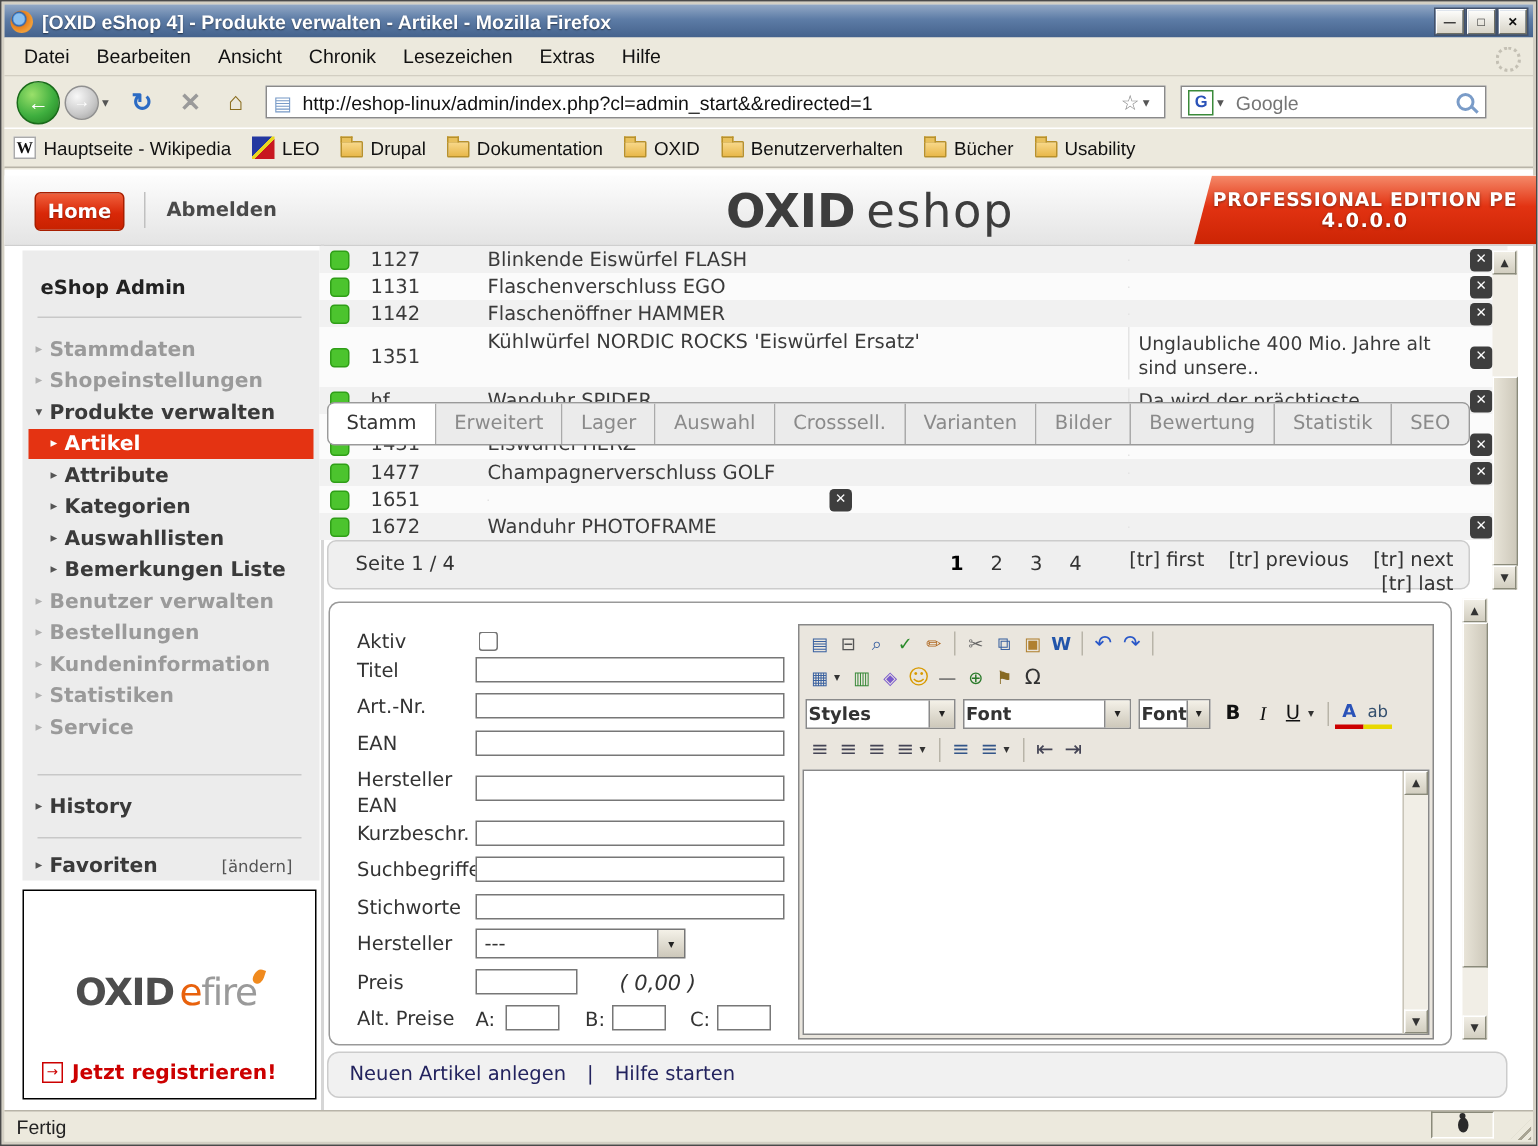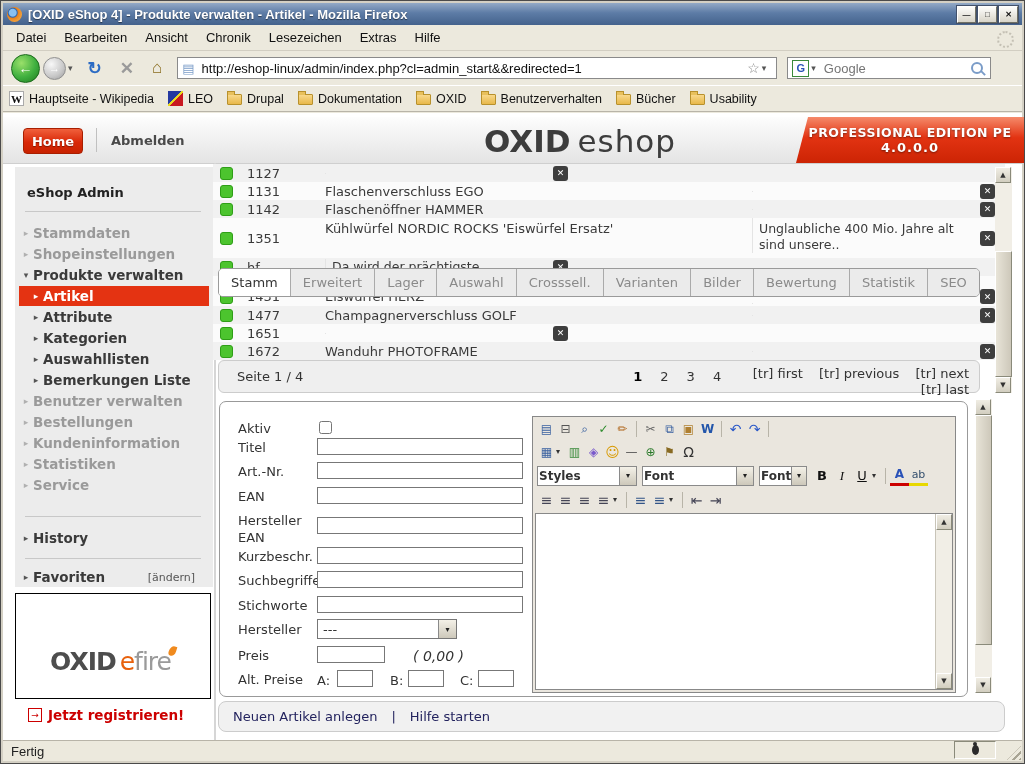--- a/index.html
+++ b/index.html
@@ -57,21 +57,21 @@
   .side-item{position:absolute;left:4px;width:190px;height:20px;display:flex;align-items:center;font-size:13.5px;font-weight:bold;color:#9a9a9a;}
   .side-item .tri{width:14px;text-align:center;font-size:9px;color:#b0b0b0;flex:0 0 auto;}
   .side-item.dark{color:#3a3a3a;}
   .side-item.dark .tri{color:#555;}
   .side-item.active{background:#e43312;color:#fff;}
   .side-item.active .tri{color:#fff;}
   .side-item.child{padding-left:10px;width:180px;}
   .aendern{margin-left:auto;margin-right:14px;font-size:11px;font-weight:normal;color:#555;}
   #divider-v{position:absolute;left:211px;top:50px;width:2px;height:577px;background:#d6d6d6;}
   
-  #efire{position:absolute;left:12px;top:480px;width:196px;height:106px;background:#fff;border:1px solid #000;box-sizing:border-box;}
+  #efire{position:absolute;left:12px;top:480px;width:196px;height:140px;background:#fff;border:1px solid #000;box-sizing:border-box;}
   #efirelogo{position:absolute;left:0;top:52px;width:100%;text-align:center;font-size:25px;letter-spacing:-1px;}
   #efirelogo .b{font-weight:bold;color:#4d4d4d;}
   #efirelogo .e{color:#e8610c;margin-left:4px;}
   #efirelogo .f{color:#9a9a9a;}
   .flame{display:inline-block;width:7px;height:10px;background:#f08a1e;border-radius:70% 0 60% 40%;transform:rotate(18deg);margin-left:-2px;vertical-align:14px;}
   #register{position:absolute;left:12px;top:113px;display:flex;align-items:center;color:#cc0000;font-size:13.5px;font-weight:bold;}
   .reg-ic{width:12px;height:12px;border:1px solid #cc0000;font-size:9px;display:inline-flex;align-items:center;justify-content:center;margin-right:6px;font-weight:normal;}
   
   .row{position:absolute;left:210px;width:792px;display:flex;align-items:center;font-size:13px;color:#3a3a3a;box-sizing:border-box;}
   .row.alt{background:#f1f1f1;}
@@ -301,20 +301,21 @@
       <div id="efirelogo"><span class="b">OXID</span><span class="e">e</span><span class="f">fire</span><span class="flame"></span></div>
       <div id="register">
           <span class="reg-ic">→</span>
           <span>Jetzt registrieren!</span>
         </div>
     </div>
 
     <div class="row alt" style="top:51px;height:18px;">
         <span class="gsq"></span>
         <span class="rid">1127</span>
+        <span class="rtitle">Blinkende Eiswürfel FLASH</span>
         <span class="rdesc"></span>
         <span class="xbtn">✕</span>
       </div>
     <div class="row lite" style="top:69px;height:18px;">
         <span class="gsq"></span>
         <span class="rid">1131</span>
         <span class="rtitle">Flaschenverschluss EGO</span>
         <span class="rdesc"></span>
         <span class="xbtn">✕</span>
       </div>
@@ -328,20 +329,21 @@
     <div class="row lite" style="top:105px;height:40px;">
         <span class="gsq"></span>
         <span class="rid">1351</span>
         <span class="rtitle" style="align-self:flex-start;padding-top:3px;">Kühlwürfel NORDIC ROCKS 'Eiswürfel Ersatz'</span>
         <span class="rdesc" style="align-self:flex-start;padding-top:3px;">Unglaubliche 400 Mio. Jahre alt sind unsere..</span>
         <span class="xbtn">✕</span>
       </div>
     <div class="row alt" style="top:145px;height:18px;">
         <span class="gsq"></span>
         <span class="rid">hf</span>
+        <span class="rtitle">Wanduhr SPIDER</span>
         <span class="rdesc">Da wird der prächtigste</span>
         <span class="xbtn">✕</span>
       </div>
     <div class="row lite" style="top:163px;height:30px;align-items:flex-end;padding-bottom:2px;">
         <span class="gsq"></span>
         <span class="rid">1431</span>
         <span class="rtitle">Eiswürfel HERZ</span>
         <span class="rdesc"></span>
         <span class="xbtn">✕</span>
       </div>

